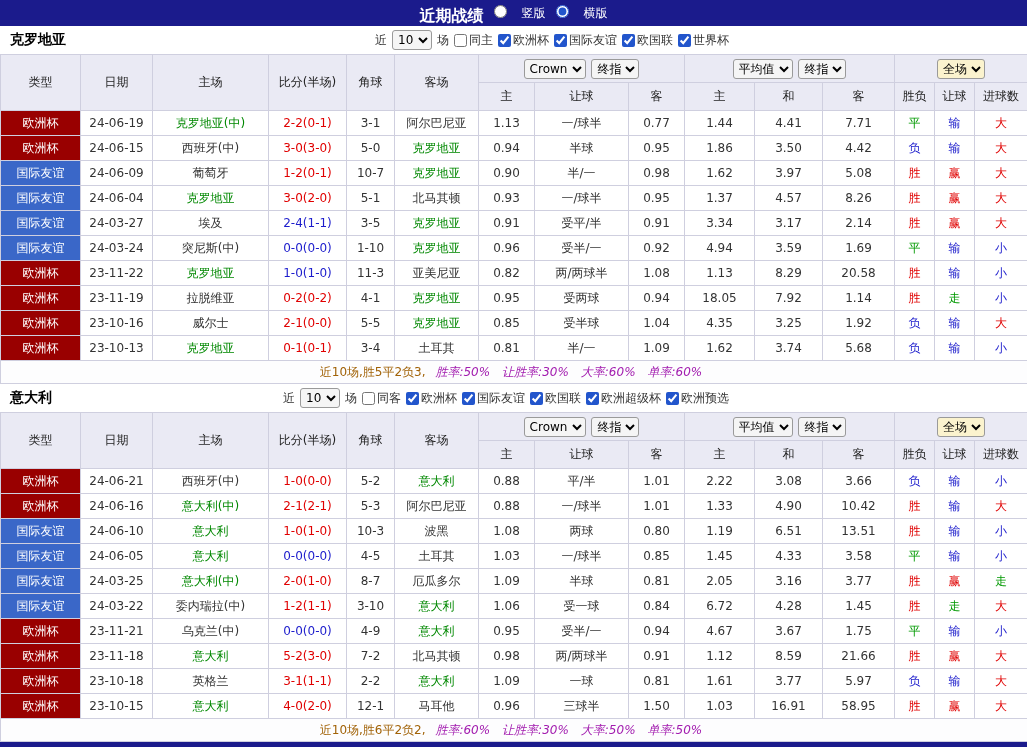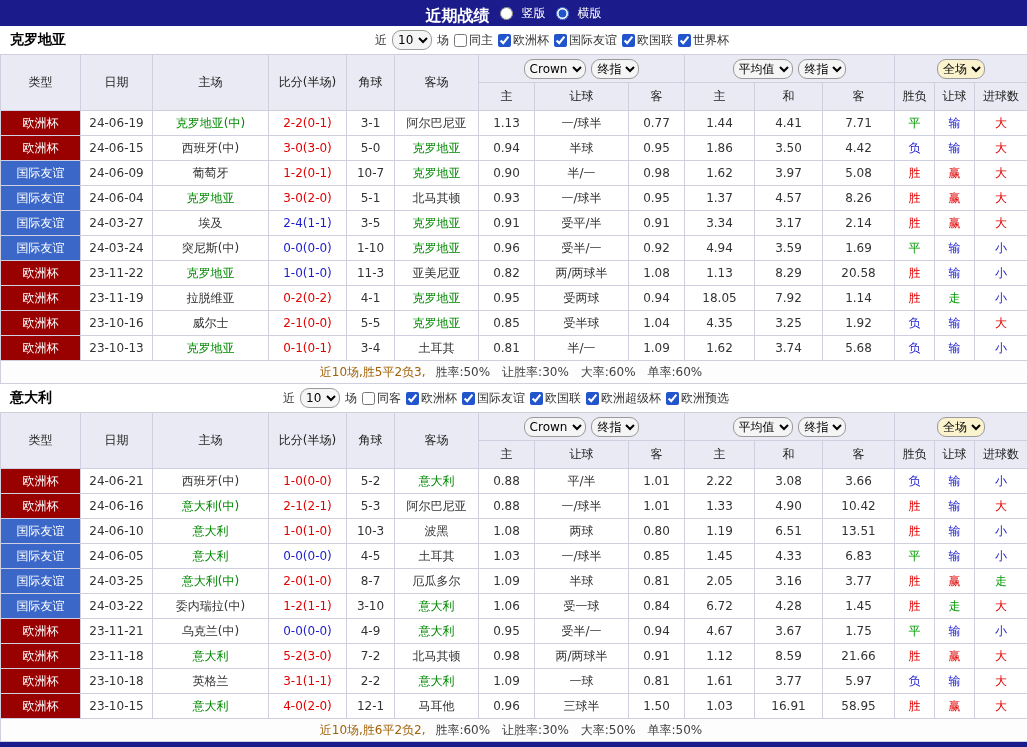--- a/index.html
+++ b/index.html
@@ -1,38 +1,38 @@
 <!DOCTYPE html>
 <html><head>
 <meta charset="utf-8">
 <style>
   * { margin:0; padding:0; box-sizing:border-box; }
   html,body { width:1027px; background:#fff; font-family:"DejaVu Sans","Liberation Sans",sans-serif; font-size:12px; color:#333; }
   body { overflow:hidden; }
 
   .titlebar { height:26px; background:#1b1b8c; color:#fff; display:flex; align-items:center; justify-content:center; gap:10px; }
   .titlebar .t { font-weight:bold; font-size:16px;margin-top:6px; }
-  .titlebar label { display:flex; align-items:center; gap:9px; cursor:pointer; }
+  .titlebar label { display:flex; gap:15px; cursor:pointer; }
   input[type=radio], input[type=checkbox] { accent-color:#2255cc; width:13px; height:13px; }
 
   .section-head { height:28px; display:flex; align-items:center; padding:0 10px; background:#fff; }
   .team-name { font-weight:bold; font-size:14px; color:#000; }
   .filters { margin-left:auto; margin-right:288px; display:flex; align-items:center; gap:5px; white-space:nowrap; }
   .filters label.cb { display:flex; align-items:center; gap:2px; cursor:pointer; }
 
-  select { font-size:12px; height:20px; background:#f5f5f5; border:1px solid #9a9a9a; border-radius:9px; padding:0 1px; font-family:inherit; }
+  select { font-size:12px; height:20px; background:#f5f5f5; border:1px solid #9a9a9a; border-radius:3px; padding:0 1px; font-family:inherit; }
   .sel-full { background:#fbf3ce; }
 
   table { width:1027px; border-collapse:collapse; table-layout:fixed; }
   th, td { border:1px solid #cfcfdf; text-align:center; overflow:hidden; white-space:nowrap; font-weight:normal; }
   thead th { background:#eaeaf4; height:28px; color:#222; }
   thead select { margin:0 1px; }
   tbody td { height:25px; background:#fff; }
   tfoot td { height:23px; background:#fdfdfe; }
-  tfoot .stat { color:#404040; margin:0 6px; }
+  tfoot .stat { color:#a21caf; margin:0 6px;font-style:italic; }
   tfoot .prefix { color:#a16207; }
 
   .type-red { background:#990000; color:#fff; }
   .type-blue { background:#3a67c8; color:#fff; }
   .c-red { color:#e00000; }
   .c-blue { color:#1c1ccc; }
   .c-green { color:#009900; }
   .c-team { color:#008800; }
 
   .res-col { color:#222; }
@@ -461,21 +461,21 @@
     <td>24-06-05</td>
     <td class="c-team">意大利</td>
     <td class="c-blue">0-0(0-0)</td>
     <td>4-5</td>
     <td>土耳其</td>
     <td>1.03</td>
     <td>一/球半</td>
     <td>0.85</td>
     <td>1.45</td>
     <td>4.33</td>
-    <td>6.83</td>
+    <td>3.58</td>
     <td class="c-green">平</td>
     <td class="c-blue">输</td>
     <td class="c-blue">小</td>
   </tr>
         <tr>
     <td class="type-blue">国际友谊</td>
     <td>24-03-25</td>
     <td class="c-team">意大利(中)</td>
     <td class="c-red">2-0(1-0)</td>
     <td>8-7</td>

